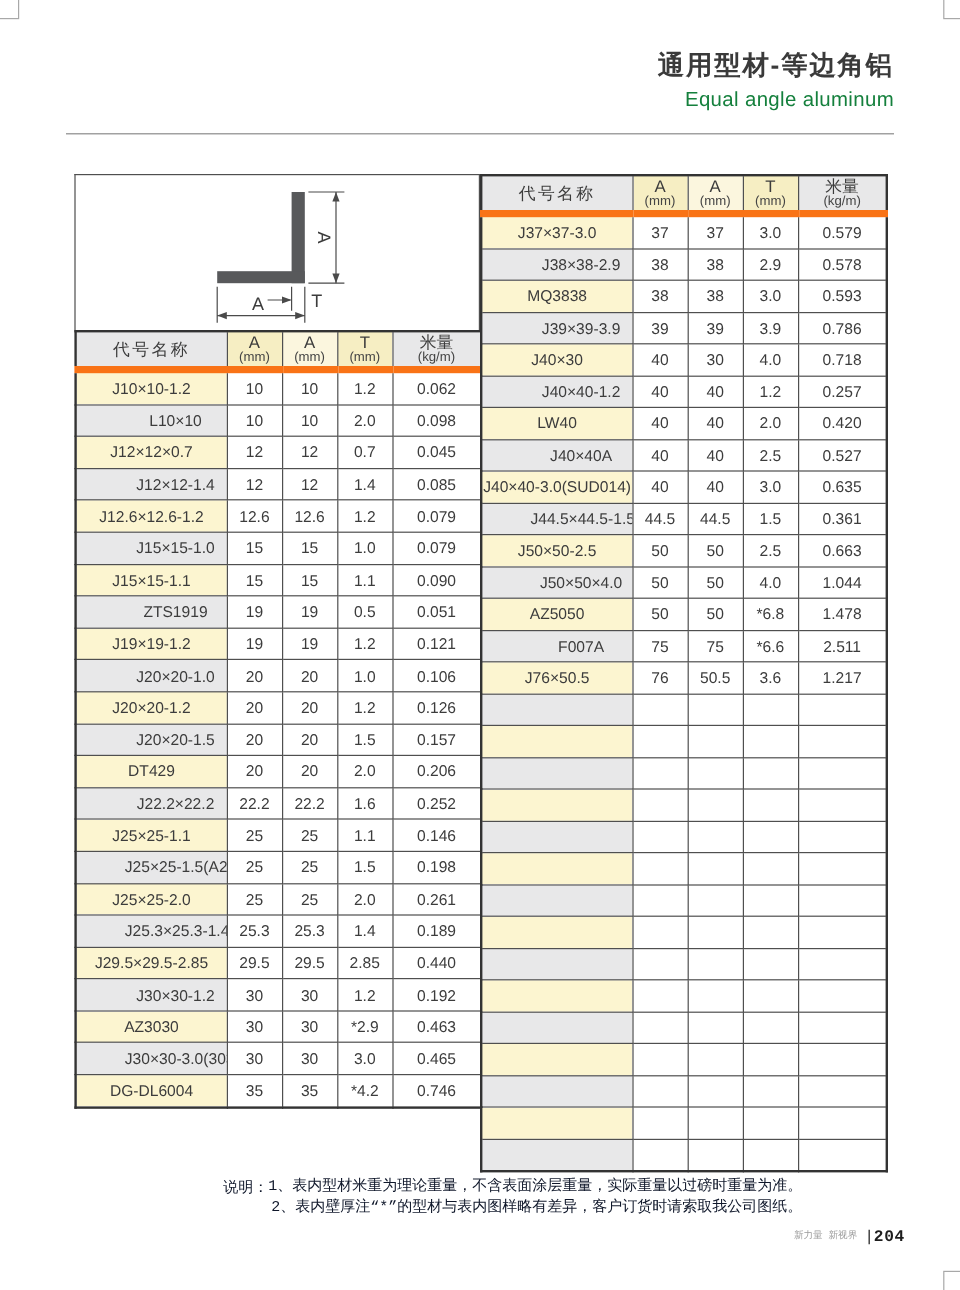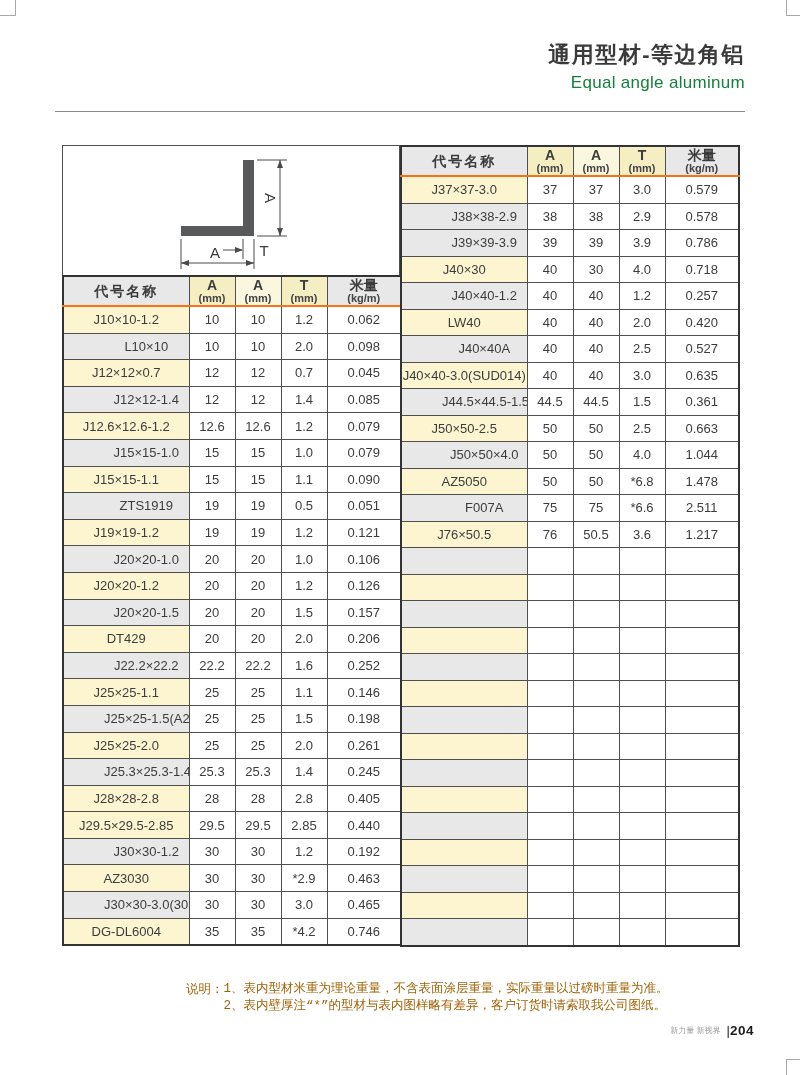--- a/index.html
+++ b/index.html
@@ -20,41 +20,41 @@
 
   
   .left-col{position:absolute;left:62px;top:145px;width:338px;}
   .right-col{position:absolute;left:400px;top:145px;width:338px;}
 
   .diagram-box{position:relative;width:338px;height:130px;border:1px solid #4f4f4f;
                border-bottom:none;box-sizing:border-box;background:#fff;}
 
   table.tbl{border-collapse:collapse;table-layout:fixed;width:338px;border:2px solid #333;}
   .tbl th,.tbl td{border:1px solid #4f4f4f;padding:0;text-align:center;overflow:hidden;white-space:nowrap;}
-  .tbl th{border-bottom:2px solid #f97316;height:28px;font-weight:bold;}
+  .tbl th{border-bottom:6px solid #f97316;height:28px;font-weight:normal;}
   .tbl td{font-size:13px;color:#3c3c3c;}
   #ltable td{height:25.6px;}
   #rtable td{height:25.5px;}
   .h1{font-size:14px;line-height:14px;}
   .h2{font-size:11px;line-height:12px;color:#444;}
   .hc0{background:#e8e8e9;letter-spacing:2px;font-size:14px;}
   .hc1{background:#f6eec3;}
   .hc2{background:#fbf6de;}
   .hc3{background:#f6eec3;}
   .hc4{background:#e8e8e9;}
   td.name-y{background:#fcf5d0;}
   td.name-g{background:#e8e8e9;padding-left:40px;}
 
   
-  .notes{position:absolute;left:186px;top:981px;font-size:12.5px;line-height:17px;color:#a16207;display:flex;}
+  .notes{position:absolute;left:186px;top:981px;font-size:12.5px;line-height:17px;color:#0f172a;display:flex;text-align:right;}
   .notes-label{white-space:nowrap;}
   .notes-lines div{white-space:nowrap;font-family:Liberation Mono, monospace;}
 
   
-  .footer{position:absolute;right:46px;top:1021px;text-align:right;}
+  .footer{position:absolute;right:46px;top:1021px;text-align:right;font-family:Liberation Mono, monospace;}
   .brand{font-size:8px;color:#9a9a9a;margin-right:6px;vertical-align:middle;}
   .pnum-bar{font-size:13px;color:#222;font-weight:normal;}
   .pnum{font-size:13.5px;color:#1d1d1d;font-weight:bold;letter-spacing:.5px;}
 
   svg text{font-family:"Liberation Sans",sans-serif;}
 </style>
 </head>
 <body>
 
 <div class="page">
@@ -251,28 +251,21 @@
             <td>25</td>
             <td>25</td>
             <td>2.0</td>
             <td>0.261</td>
           </tr>
           <tr>
             <td class="name-g">J25.3×25.3-1.4</td>
             <td>25.3</td>
             <td>25.3</td>
             <td>1.4</td>
-            <td>0.245</td>
-          </tr>
-          <tr>
-            <td class="name-y">J28×28-2.8</td>
-            <td>28</td>
-            <td>28</td>
-            <td>2.8</td>
-            <td>0.405</td>
+            <td>0.189</td>
           </tr>
           <tr>
             <td class="name-y">J29.5×29.5-2.85</td>
             <td>29.5</td>
             <td>29.5</td>
             <td>2.85</td>
             <td>0.440</td>
           </tr>
           <tr>
             <td class="name-g">J30×30-1.2</td>
@@ -347,20 +340,27 @@
             <td>0.579</td>
           </tr>
           <tr>
             <td class="name-g">J38×38-2.9</td>
             <td>38</td>
             <td>38</td>
             <td>2.9</td>
             <td>0.578</td>
           </tr>
           <tr>
+            <td class="name-y">MQ3838</td>
+            <td>38</td>
+            <td>38</td>
+            <td>3.0</td>
+            <td>0.593</td>
+          </tr>
+          <tr>
             <td class="name-g">J39×39-3.9</td>
             <td>39</td>
             <td>39</td>
             <td>3.9</td>
             <td>0.786</td>
           </tr>
           <tr>
             <td class="name-y">J40×30</td>
             <td>40</td>
             <td>30</td>

